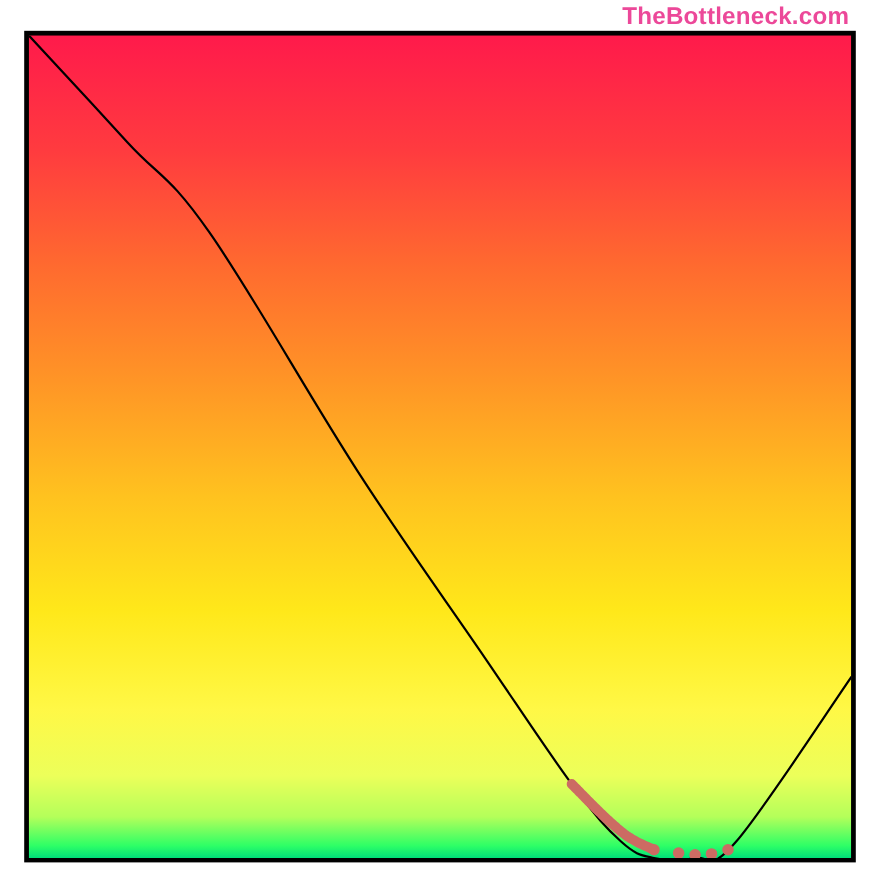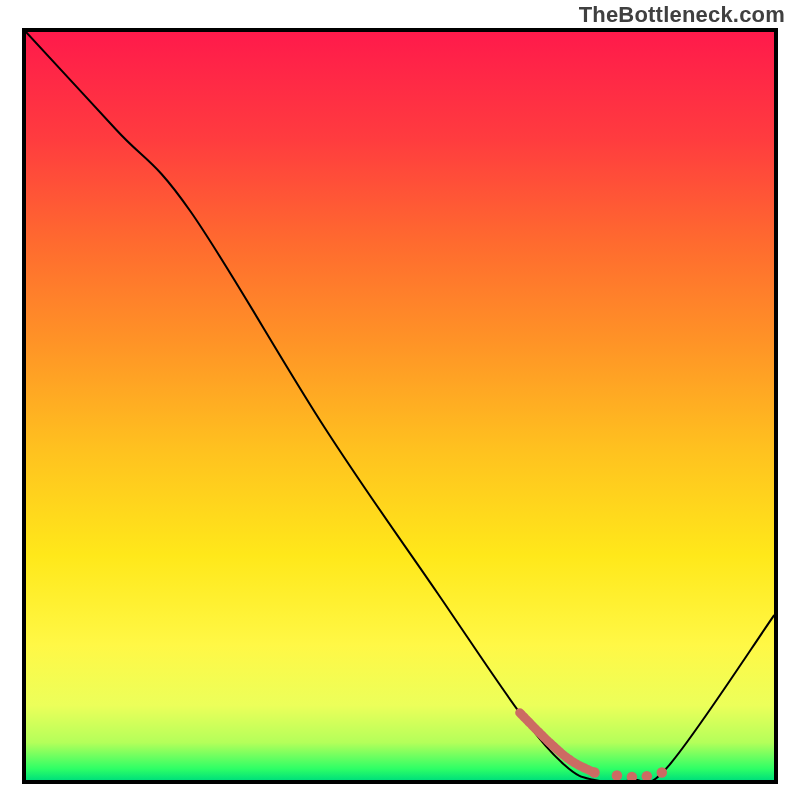--- a/index.html
+++ b/index.html
@@ -5,25 +5,25 @@
   * { margin: 0; padding: 0; box-sizing: border-box; }
   html, body { width: 800px; height: 800px; overflow: hidden; background: #fff; }
   .stage {
     position: relative;
     width: 800px;
     height: 800px;
   }
   .attribution {
     position: absolute;
     top: 2px;
-    right: 15px;
+    right: 28px;
     font-family: Arial, Helvetica, sans-serif;
     font-size: 22px;
     font-weight: 700;
-    color: #404040;
+    color: #ec4899;
     letter-spacing: 0.2px;
   }
   .plot-outer {
     position: absolute;
     left: 22px;
     top: 28px;
     width: 756px;
     height: 756px;
     background: #000;
   }

